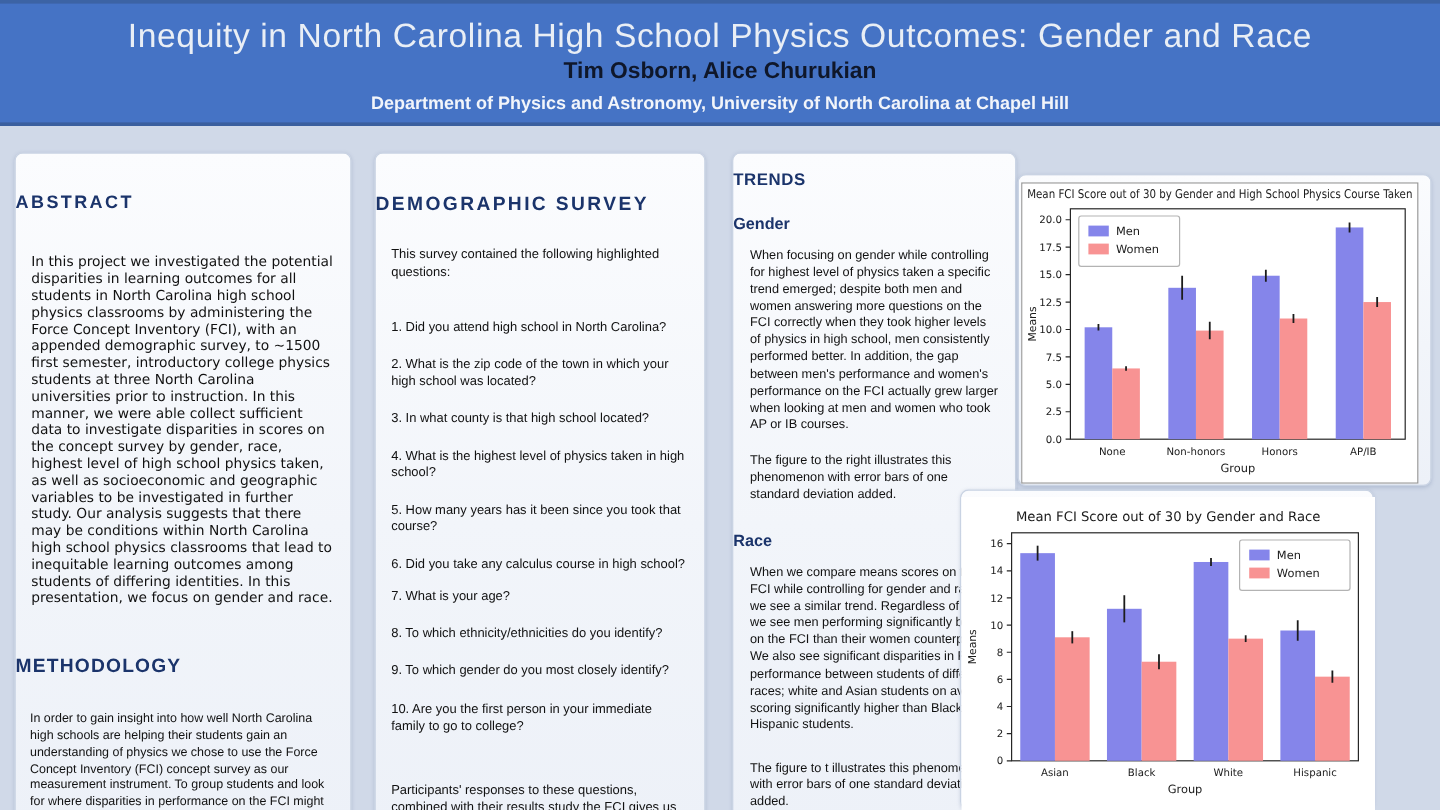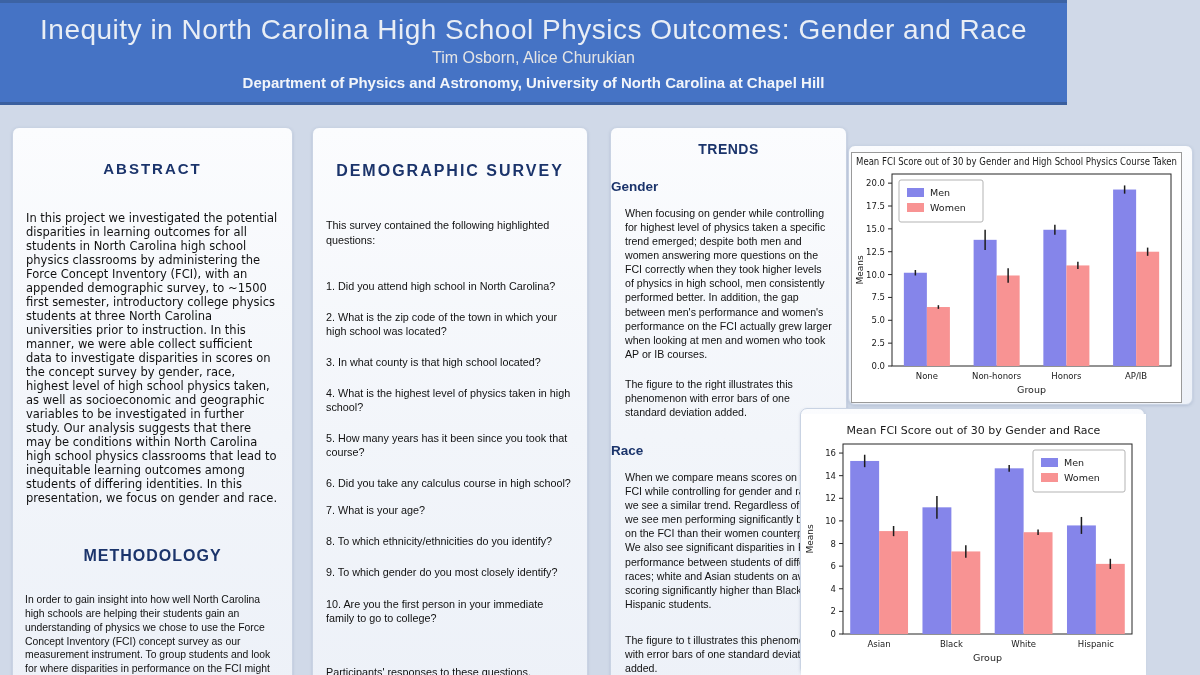--- a/index.html
+++ b/index.html
@@ -5,52 +5,52 @@
   html,body{margin:0;padding:0}
   body{
     width:1200px;height:675px;overflow:hidden;position:relative;
     background:#d0d9e8;
     font-family:"Liberation Sans",sans-serif;
   }
   .poster{position:absolute;inset:0;overflow:hidden}
 
   
   .hdr{
-    position:absolute;left:0;top:0;width:1067px;height:105px;
+    position:absolute;left:0;top:0;width:1200px;height:105px;
     background:#4573c5;border-top:3px solid #3c63a4;border-bottom:3px solid #3a5f9e;
     box-sizing:border-box;text-align:center;
   }
   .hdr .title{
     margin:11px 0 0;font-size:28px;font-weight:normal;letter-spacing:.5px;
     color:#e9eef5;font-family:"Liberation Sans",sans-serif;
   }
-  .hdr .authors{margin:3px 0 0;font-size:16px;font-weight:normal;color:#e5e5e5}
+  .hdr .authors{margin:3px 0 0;font-size:19px;font-weight:bold;color:#0f172a}
   .hdr .affil{margin:7px 0 0;font-size:15px;font-weight:bold;color:#f2f5fa}
 
   
   .panel{
     position:absolute;top:127px;height:562px;box-sizing:border-box;
     background:linear-gradient(180deg,#fbfcfe 0%,#f2f5fa 55%,#edf1f8 100%);
     border:1px solid #c9d3e3;border-radius:7px;
     box-shadow:0 1px 3px rgba(110,130,165,.28);
   }
   .p1{left:12px;width:281px}
   .p2{left:312px;width:276px}
   .p3{left:610px;width:237px}
   .pc1{left:848px;top:145px;width:345px;height:260px}
   .pc2{left:800px;top:408px;width:345px;height:267px}
 
-  .ph{margin:0;text-align:center;color:#1b346b;font-weight:bold}
+  .ph{margin:0;color:#1b346b;font-weight:bold}
   .abs-h{padding-top:32px;font-size:15px;letter-spacing:2px}
   .abs-b{margin:34px 13px 0;font:11.5px/1.22 "DejaVu Sans",sans-serif;color:#111}
   .met-h{padding-top:42px;font-size:16px;letter-spacing:1px}
   .met-b{margin:28px 12px 0;font:10.4px/1.32 "Liberation Sans",sans-serif;color:#111}
 
   .dem-h{padding-top:34px;font-size:16px;letter-spacing:2px}
-  .dem-intro{margin:38px 13px 0;font:10.8px/1.35 "Liberation Sans",sans-serif;color:#111}
+  .dem-intro{margin:25px 13px 0;font:10.8px/1.35 "Liberation Sans",sans-serif;color:#111}
   .dem-qs{margin-top:32px}
   .dem-qs .q{margin:13px 13px 17px;font:10.8px/1.3 "Liberation Sans",sans-serif;color:#111}
   .dem-qs .q.tight{margin-bottom:3px}
   .dem-outro{margin:40px 13px 0;font:10.8px/1.35 "Liberation Sans",sans-serif;color:#111}
 
   .tr-h{padding-top:13px;font-size:14px;letter-spacing:.5px}
   .sub-h{margin:22px 0 0;font-size:13.5px;color:#1b346b;font-weight:bold}
   .tr-b{margin:12px 14px 0;font:10.6px/1.33 "Liberation Sans",sans-serif;color:#111}
   .tr-n{margin:16px 14px 0;font:10.6px/1.33 "Liberation Sans",sans-serif;color:#111}
   .r-h{margin-top:24px}

